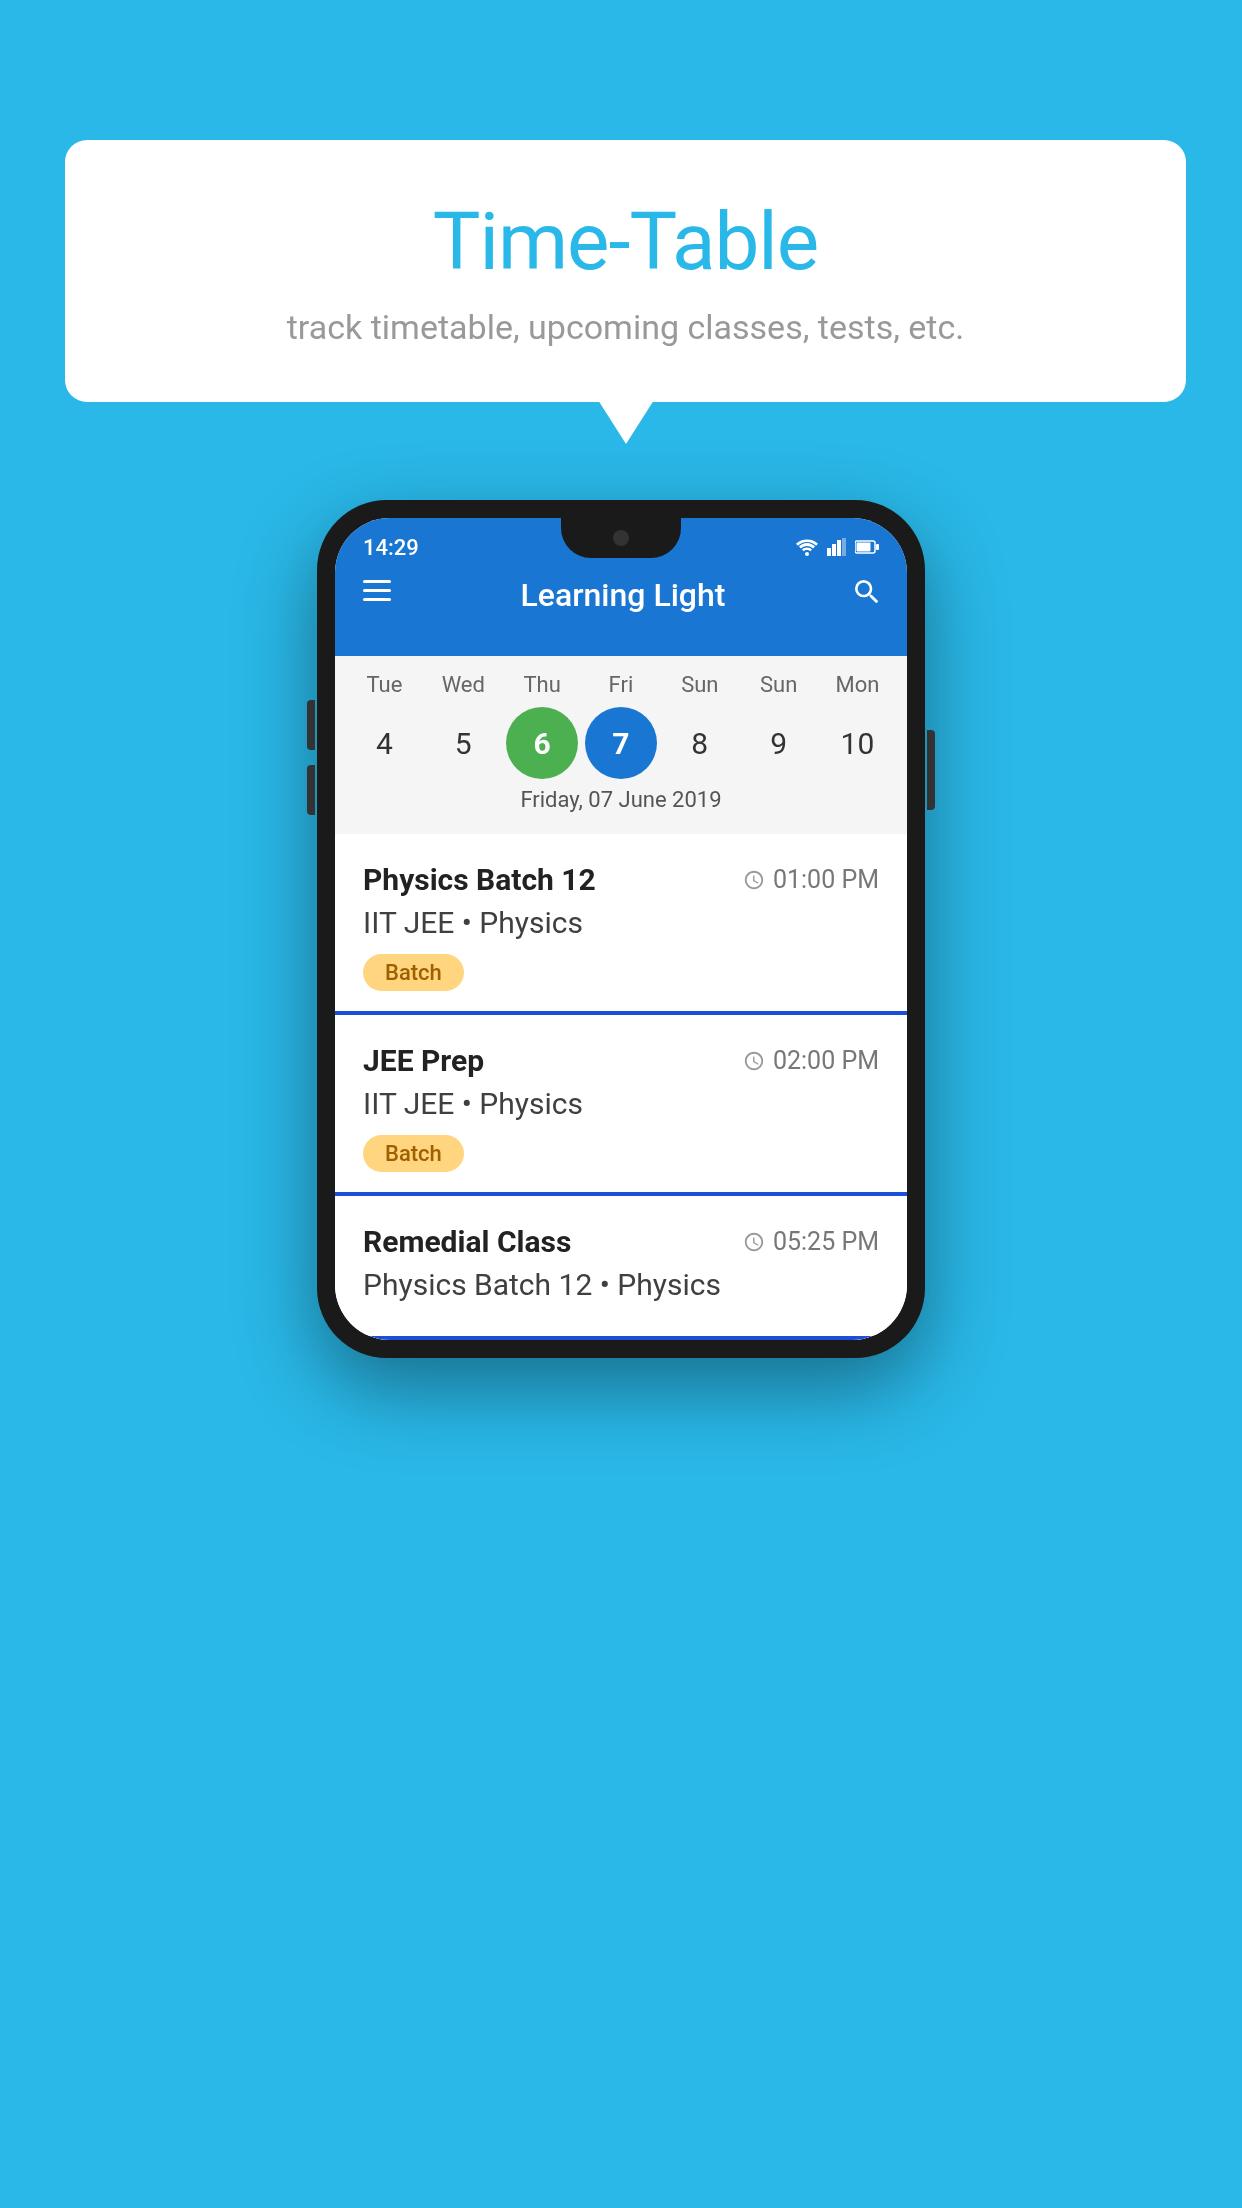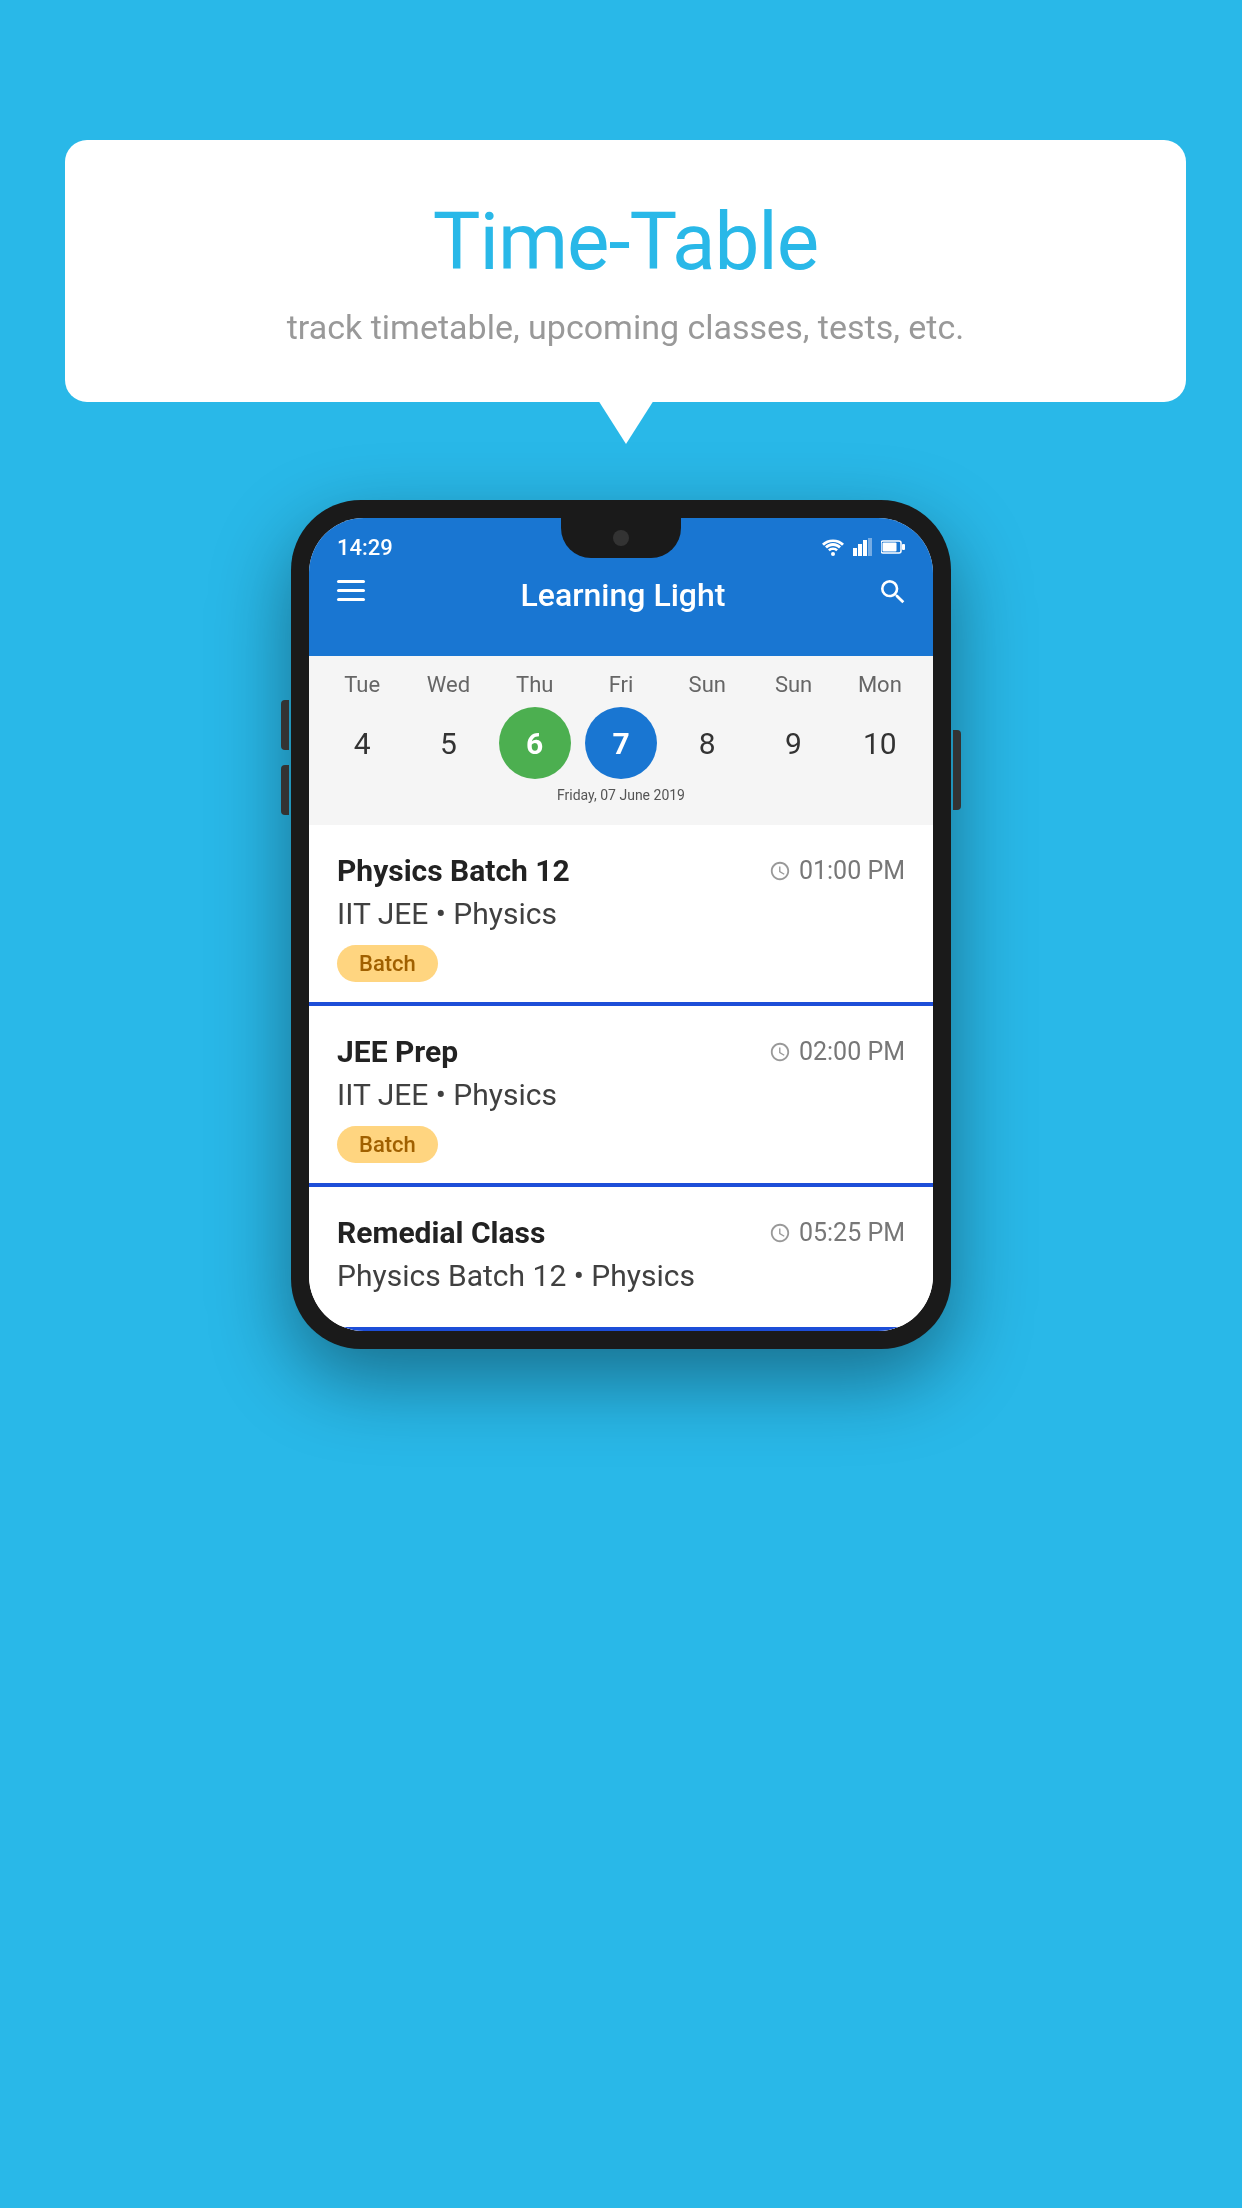--- a/index.html
+++ b/index.html
@@ -60,21 +60,21 @@
       color: #999;
       font-weight: 400;
     }
 
     
     .phone-container {
       position: absolute;
       top: 500px;
       left: 50%;
       transform: translateX(-50%);
-      width: 660px;
+      width: 608px;
     }
 
     .phone-frame {
       background: #1a1a1a;
       border-radius: 70px;
       padding: 18px;
       position: relative;
       box-shadow: 0 30px 80px rgba(0,0,0,0.4);
     }
 
@@ -211,21 +211,21 @@
     }
 
     .day-number.selected {
       background: #1976d2;
       color: white;
       font-weight: 700;
     }
 
     .selected-date-label {
       text-align: center;
-      font-size: 14px;
+      font-size: 22px;
       color: #555;
       padding: 8px 0 14px;
     }
 
     
     .schedule-list {
       background: white;
     }
 
     .schedule-item {

